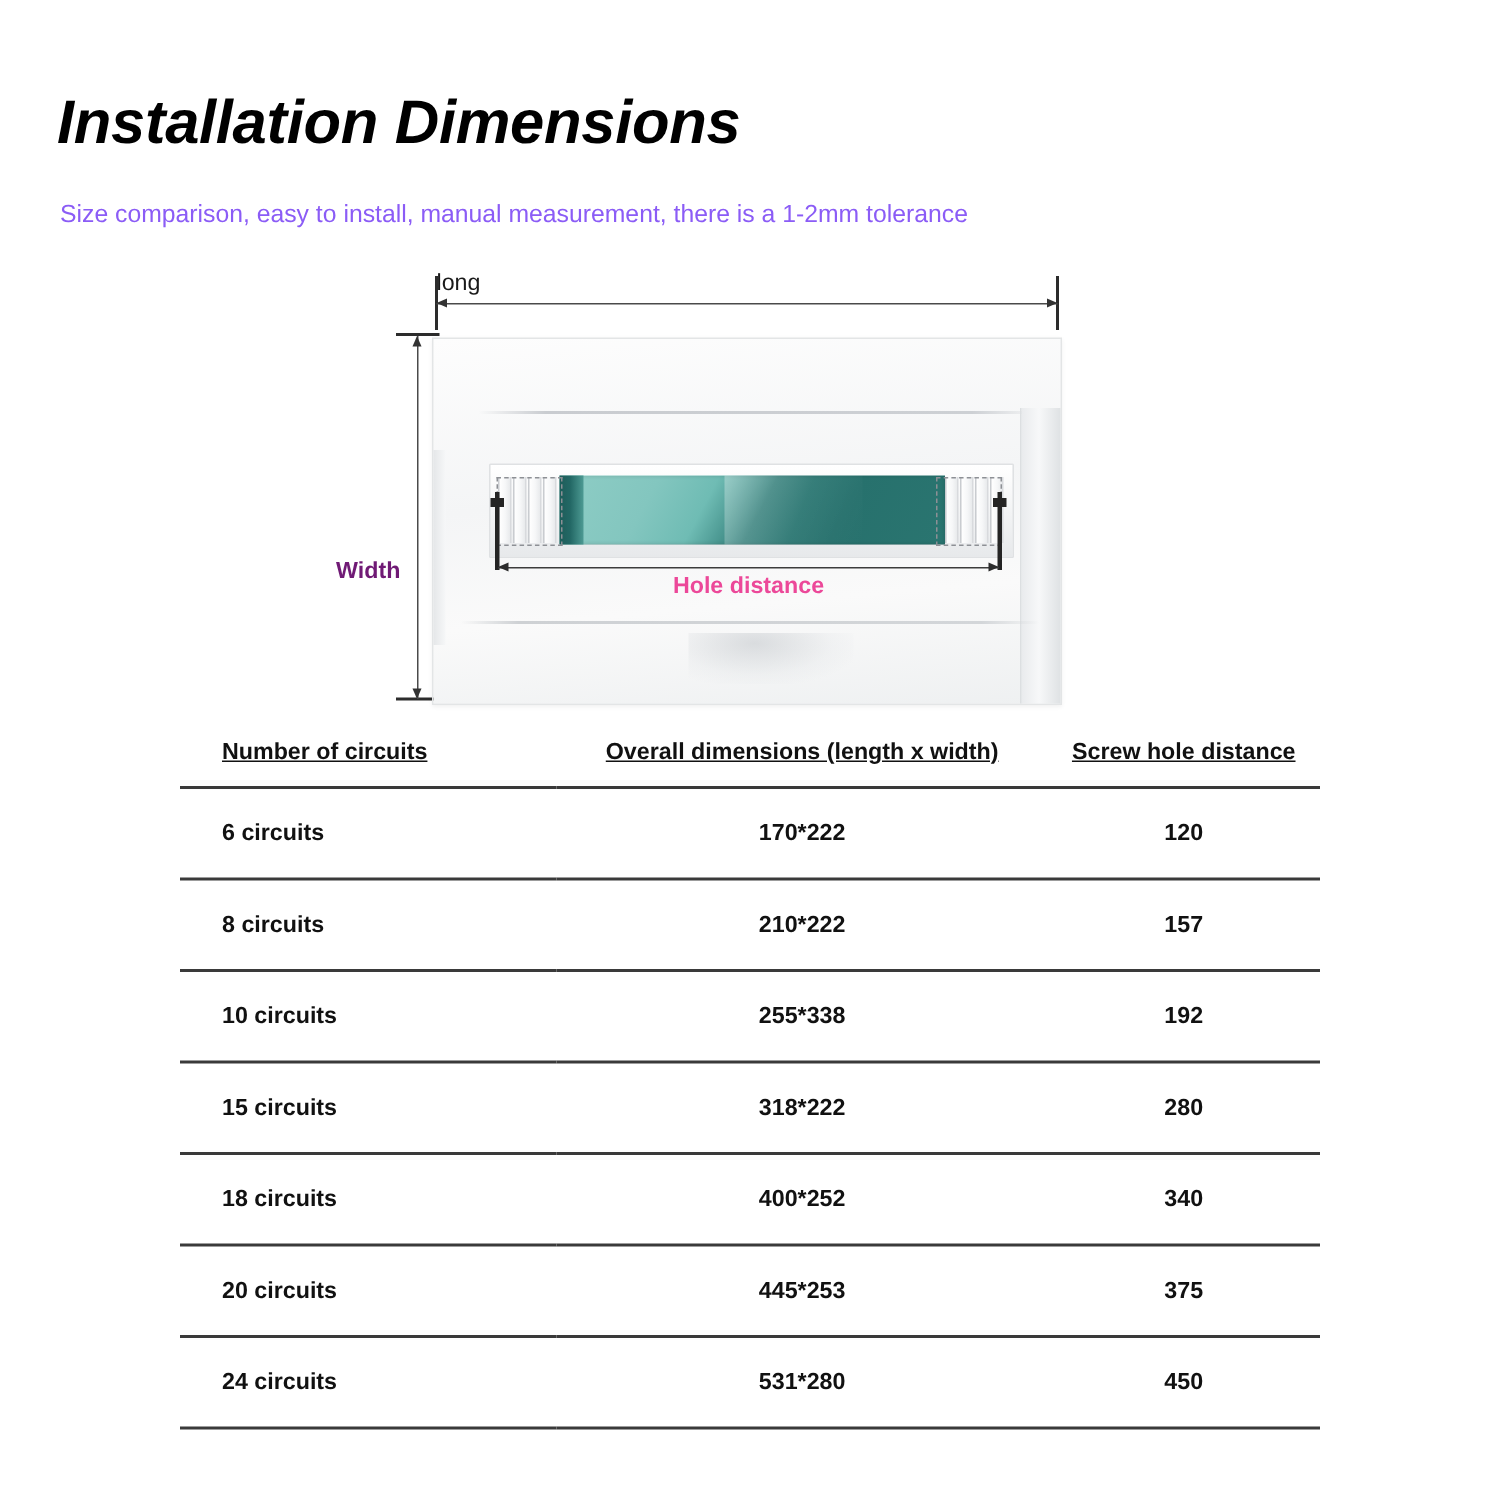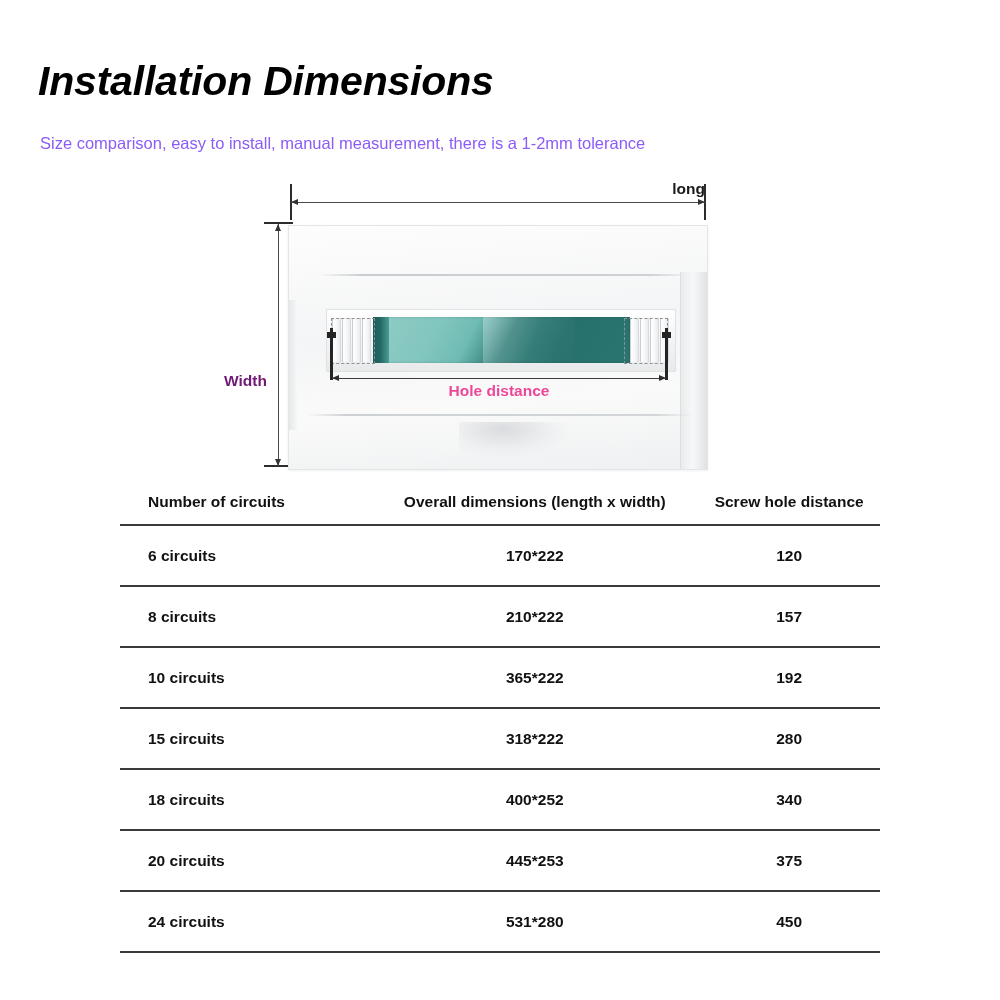--- a/index.html
+++ b/index.html
@@ -80,23 +80,23 @@
     height: 36px;
     background: #2c2c2c;
   }
   .dim-long-tick-l { left: 290px; }
   .dim-long-tick-r { left: 704px; }
   .dim-long-label {
     position: absolute;
     left: 291px;
     top: 180px;
     width: 414px;
-    text-align: right;
+    text-align: left;
     font-size: 15.5px;
-    font-weight: 700;
+    font-weight: 400;
     color: #1a1a1a;
   }
 
   
   .dim-width-line {
     position: absolute;
     left: 278px;
     top: 224px;
     width: 1px;
     height: 242px;
@@ -324,20 +324,21 @@
     font-weight: 600;
     color: #111111;
     padding: 0;
     height: 59px;
     vertical-align: middle;
   }
   .spec-table th {
     font-weight: 600;
     height: 36px;
     padding-bottom: 4px;
+    text-decoration: underline;
   }
   .spec-table thead tr {
     border-bottom: 2px solid #3a3a3a;
   }
   .spec-table tbody tr {
     border-bottom: 2px solid #3a3a3a;
   }
   .col-circuits { width: 232px; text-align: left; padding-left: 28px !important; }
   .col-dims     { width: 340px; text-align: center; }
   .col-screw    { width: 188px; text-align: center; }
@@ -414,21 +415,21 @@
       <td class="col-dims">170*222</td>
       <td class="col-screw">120</td>
     </tr>
     <tr>
       <td class="col-circuits">8 circuits</td>
       <td class="col-dims">210*222</td>
       <td class="col-screw">157</td>
     </tr>
     <tr>
       <td class="col-circuits">10 circuits</td>
-      <td class="col-dims">365*222</td>
+      <td class="col-dims">255*338</td>
       <td class="col-screw">192</td>
     </tr>
     <tr>
       <td class="col-circuits">15 circuits</td>
       <td class="col-dims">318*222</td>
       <td class="col-screw">280</td>
     </tr>
     <tr>
       <td class="col-circuits">18 circuits</td>
       <td class="col-dims">400*252</td>

